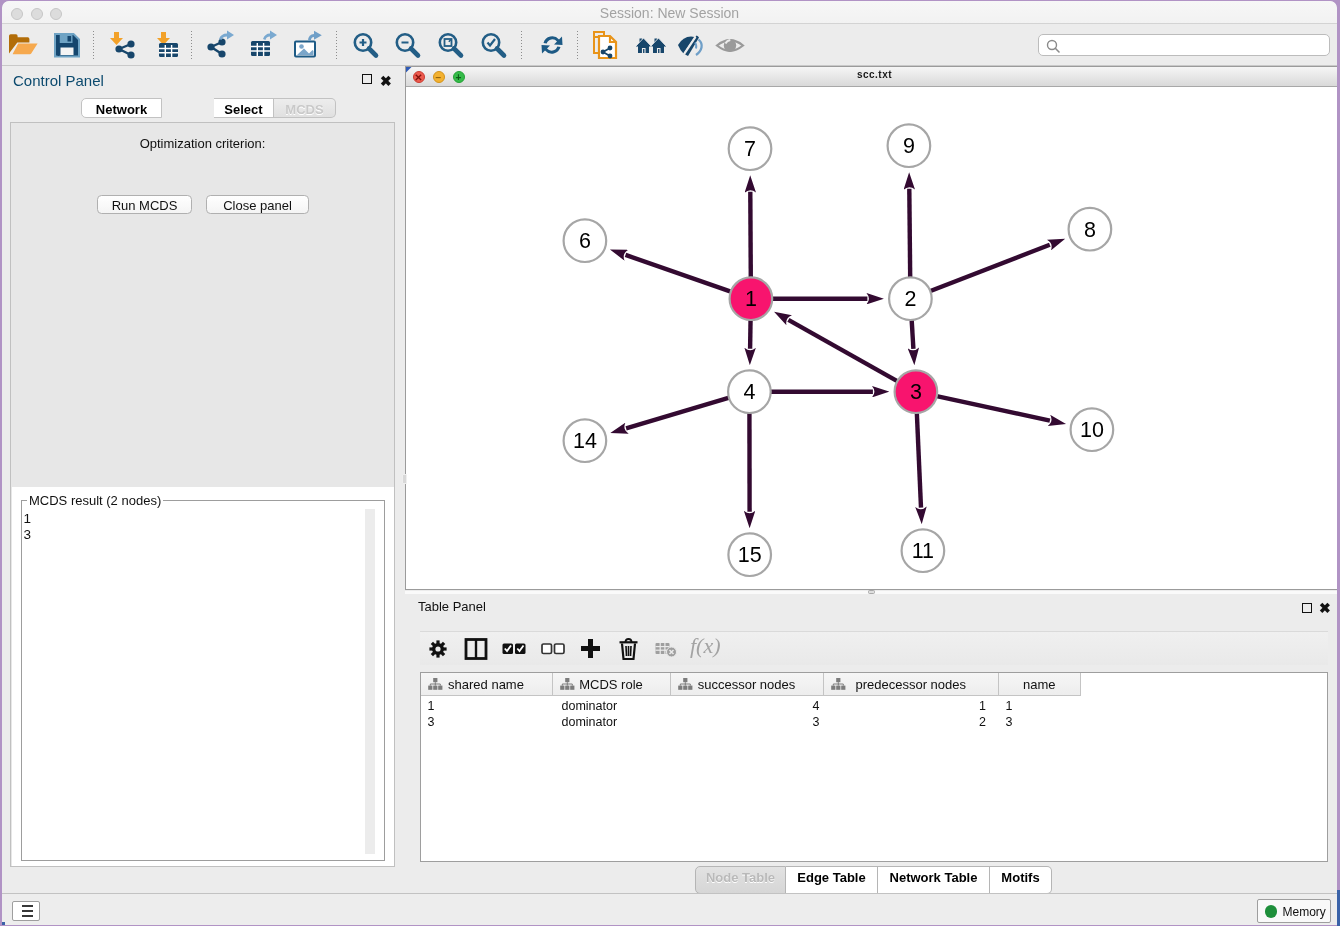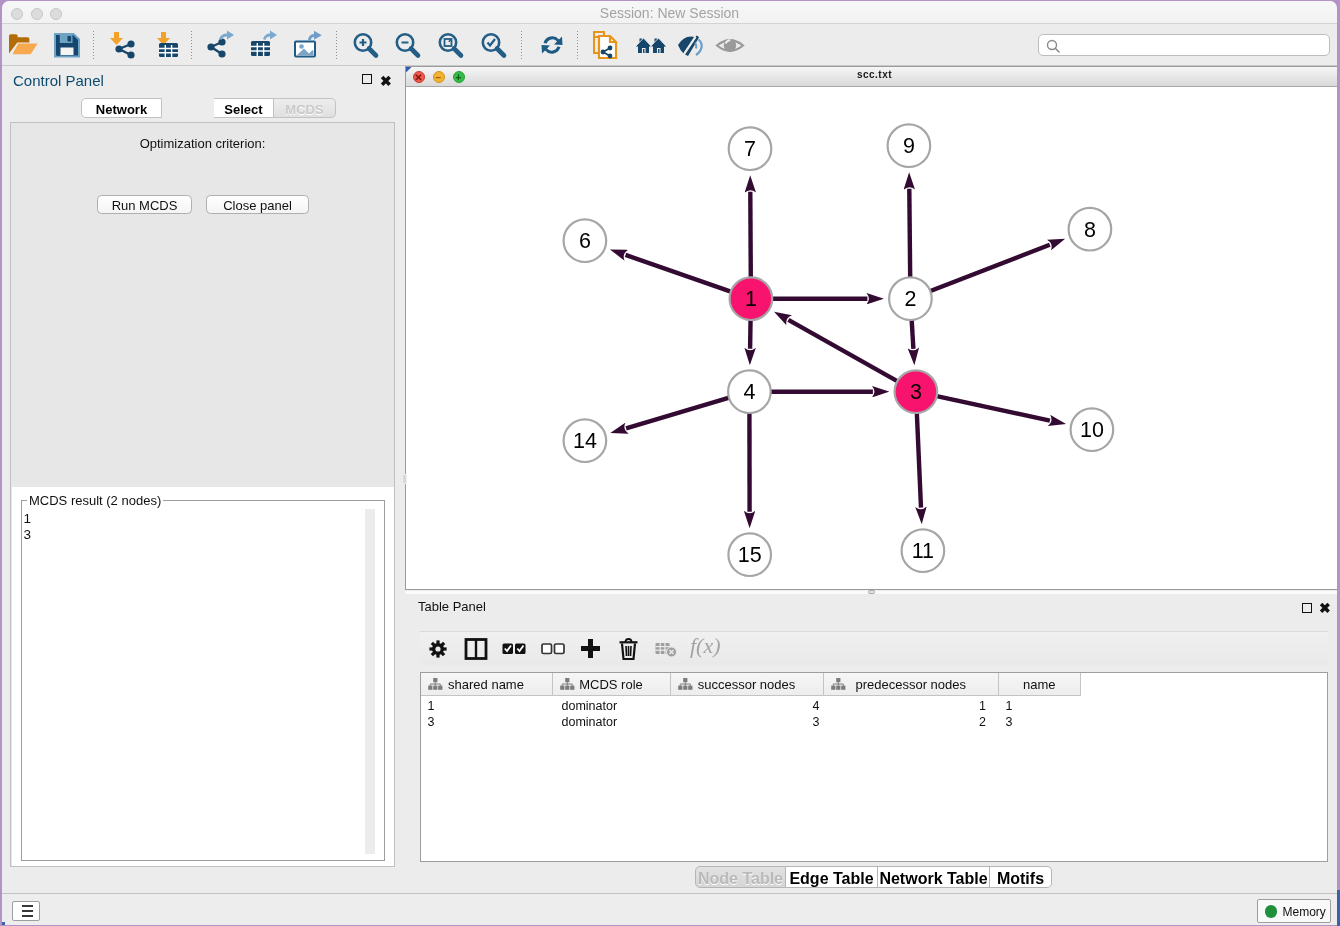--- a/index.html
+++ b/index.html
@@ -64,23 +64,23 @@
 
 #tp-title { position:absolute; left:416px; top:598px; font-size:13px; color:#111; }
 #tp-table { position:absolute; left:417.5px; top:670.5px; width:908.5px; height:190.5px;
   background:#fff; border:1px solid #9e9e9e; }
 .th-row { position:absolute; left:0; top:0; height:23px;
   background:linear-gradient(#f6f6f6,#ededed); border-bottom:1px solid #c4c4c4;
   border-right:1px solid #c4c4c4; font-size:13px; color:#111; text-align:center;
   padding-top:4.5px; }
 .td { position:absolute; font-size:12.5px; color:#111; height:16px; }
 .forkic { position:absolute; left:7px; top:5.5px; width:15px; height:12px; }
-.btab { font-size:16px; font-weight:bold; color:#000; background:#fff;
+.btab { font-size:13px; font-weight:bold; color:#000; background:#fff;
   border:1px solid #b5b5b5; border-left:none; text-align:center;
-  padding-top:2.5px; height:22px; }
+  padding-top:2.5px; height:28px; }
 
 #statusbar { position:absolute; left:0; top:892px; width:100%; height:34px;
   background:#ededed; border-top:1px solid #c2c2c2; }
 </style>
 </head>
 <body>
 <div id="app">
   <div id="titlebar">
     <div class="tl" style="left:9px;"></div>
     <div class="tl" style="left:29px;"></div>

